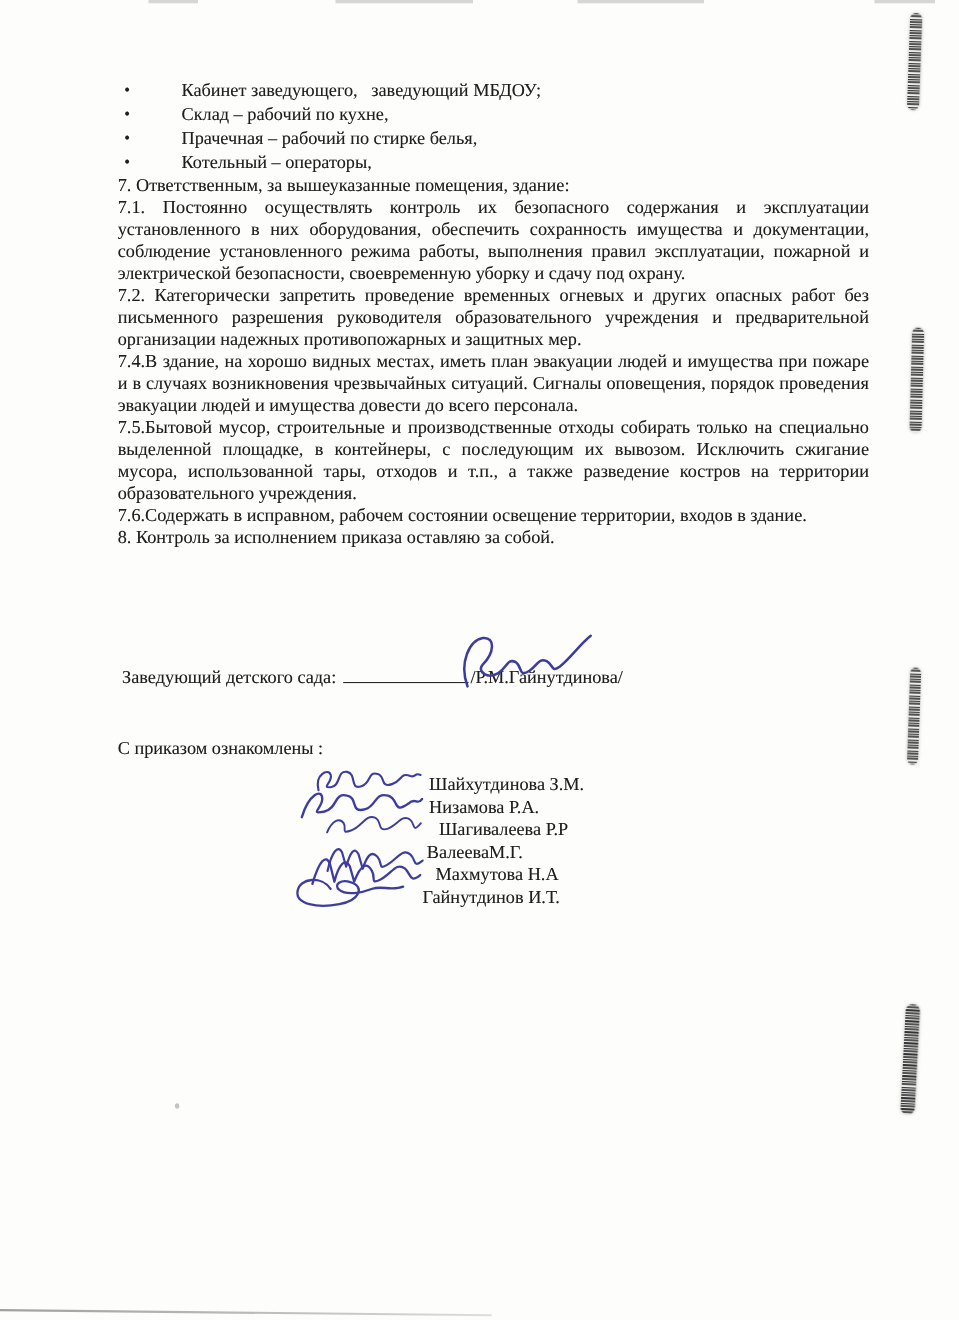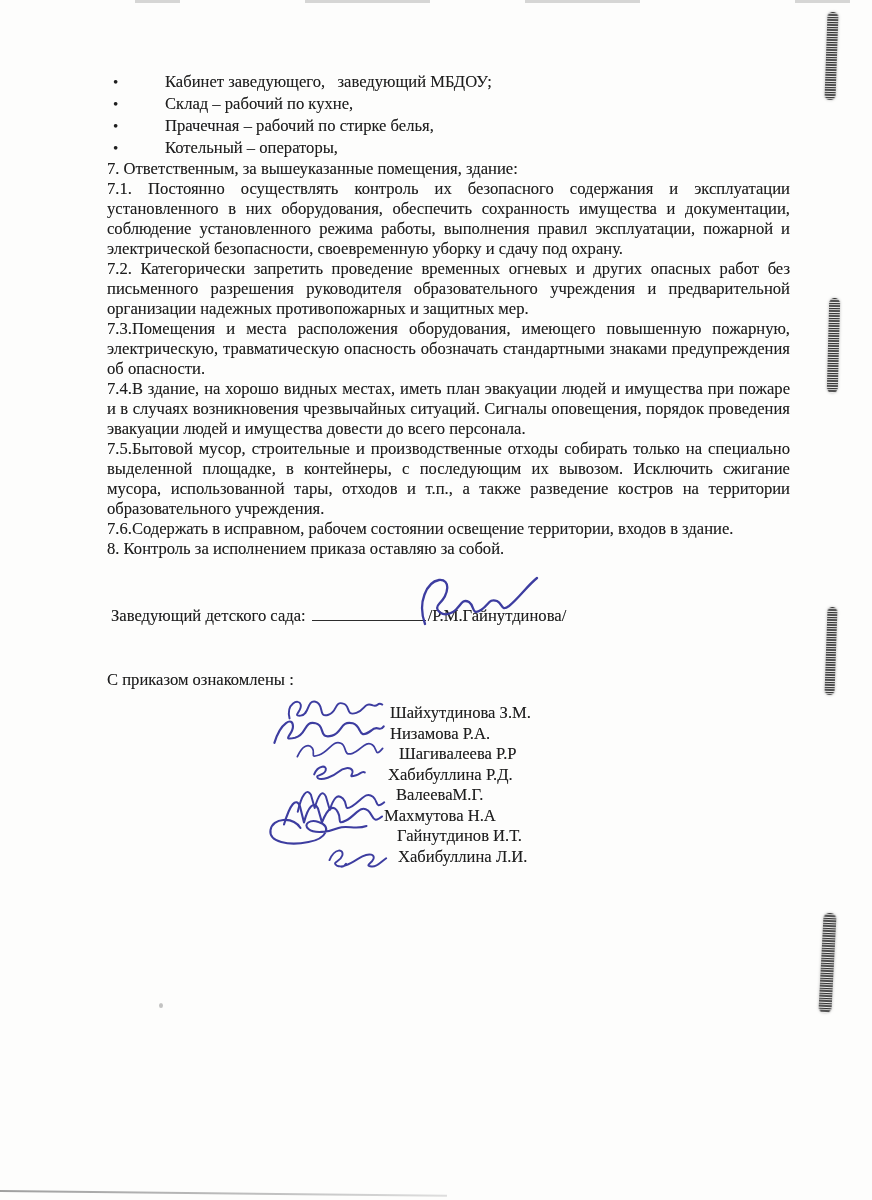--- a/index.html
+++ b/index.html
@@ -95,21 +95,20 @@
       </div>
       <div class="bullet-row">
         <span class="bullet-dot">•</span>
         <span class="bullet-text">Котельный – операторы,</span>
       </div>
     </div>
 
     <p class="heading7">7. Ответственным, за вышеуказанные помещения, здание:</p>
     <p class="para">7.1. Постоянно осуществлять контроль их безопасного содержания и эксплуатации установленного в них оборудования, обеспечить сохранность имущества и документации, соблюдение установленного режима работы, выполнения правил эксплуатации, пожарной и электрической безопасности, своевременную уборку и сдачу под охрану.</p>
     <p class="para">7.2. Категорически запретить проведение временных огневых и других опасных работ без письменного разрешения руководителя образовательного учреждения и предварительной организации надежных противопожарных и защитных мер.</p>
-    <p class="para">7.3.Помещения и места расположения оборудования, имеющего повышенную пожарную, электрическую, травматическую опасность обозначать стандартными знаками предупреждения об опасности.</p>
     <p class="para">7.4.В здание, на хорошо видных местах, иметь план эвакуации людей и имущества при пожаре и в случаях возникновения чрезвычайных ситуаций. Сигналы оповещения, порядок проведения эвакуации людей и имущества довести до всего персонала.</p>
     <p class="para">7.5.Бытовой мусор, строительные и производственные отходы собирать только на специально выделенной площадке, в контейнеры, с последующим их вывозом. Исключить сжигание мусора, использованной тары, отходов и т.п., а также разведение костров на территории образовательного учреждения.</p>
     <p class="para">7.6.Содержать в исправном, рабочем состоянии освещение территории, входов в здание.</p>
     <p class="para">8. Контроль за исполнением приказа оставляю за собой.</p>
   </div>
 
   <div class="bottom-section">
 
     <div class="director-row">
       <span>Заведующий детского сада:</span><span class="sig-underline"></span><span>/Р.М.Гайнутдинова/</span>
@@ -133,48 +132,36 @@
           </svg>
         <span class="ack-name">Низамова Р.А.</span>
       </div>
       <div class="ack-row">
         <svg class="sig" style="left:-96px;top:-8px;width:92px;height:28px" viewBox="0 0 110 32">
             <path d="M4,24 C10,10 18,8 22,14 C26,20 18,26 30,22 C42,18 46,4 56,8 C64,11 58,24 70,20 C80,16 86,4 94,10 C100,14 96,26 106,14"></path>
           </svg>
         <span class="ack-name">Шагивалеева Р.Р</span>
       </div>
       <div class="ack-row">
-        <svg class="sig" style="left:-80px;top:-4px;width:58px;height:21px" viewBox="0 0 60 22">
-            <path d="M4,14 C8,4 18,4 16,10 C14,16 4,14 8,18 C12,21 24,16 30,11 C34,7 42,6 44,10 C46,14 38,18 48,15 C52,14 54,10 57,12"></path>
-          </svg>
-        <span class="ack-name">Хабибуллина Р.Д.</span>
-      </div>
-      <div class="ack-row">
         <svg class="sig" style="left:-96px;top:-2px;width:94px;height:33px" viewBox="0 0 100 34">
             <path d="M4,30 C8,12 14,4 18,12 L22,26 C26,12 30,6 34,14 L38,28 C42,16 46,10 52,16 C58,22 52,30 62,24 C72,18 76,8 84,14 C90,19 86,28 96,20"></path>
           </svg>
         <span class="ack-name">ВалееваМ.Г.</span>
       </div>
       <div class="ack-row">
         <svg class="sig" style="left:-110px;top:-14px;width:106px;height:37px" viewBox="0 0 106 36">
             <path d="M4,32 C10,12 16,4 20,14 L24,30 C28,14 34,8 38,16 L42,30 C48,14 54,12 58,20 C62,27 56,33 66,28 C76,23 80,12 88,18 C94,23 92,32 102,24"></path>
           </svg>
         <span class="ack-name">Махмутова Н.А</span>
       </div>
       <div class="ack-row">
         <svg class="sig" style="left:-128px;top:-12px;width:115px;height:34px" viewBox="0 0 110 34">
             <path d="M36,14 C28,2 8,4 6,16 C4,28 24,32 44,28 C62,25 68,12 54,8 C46,5 38,10 44,15 C50,20 64,18 74,14 C82,11 92,16 102,12"></path>
           </svg>
         <span class="ack-name">Гайнутдинов И.Т.</span>
-      </div>
-      <div class="ack-row">
-        <svg class="sig" style="left:-66px;top:-4px;width:64px;height:25px" viewBox="0 0 70 26">
-            <path d="M6,18 C12,4 22,6 20,13 C18,20 8,20 14,24 C22,28 34,18 42,14 C50,10 56,12 54,17 C52,22 44,24 52,25 C58,26 62,20 68,16 M24,22 C22,25 20,26 18,25"></path>
-          </svg>
-        <span class="ack-name">Хабибуллина Л.И.</span>
       </div>
     </div>
   </div>
 
   <div class="smudge" style="left:826px;top:12px;width:11px;height:88px;transform:rotate(2deg)"></div>
   <div class="smudge" style="left:828px;top:298px;width:11px;height:95px;transform:rotate(1.5deg)"></div>
   <div class="smudge" style="left:826px;top:607px;width:10px;height:88px;transform:rotate(2deg)"></div>
   <div class="smudge" style="left:821px;top:913px;width:13px;height:100px;transform:rotate(3deg)"></div>
 
   <div class="topmark" style="left:135px;width:45px"></div>

